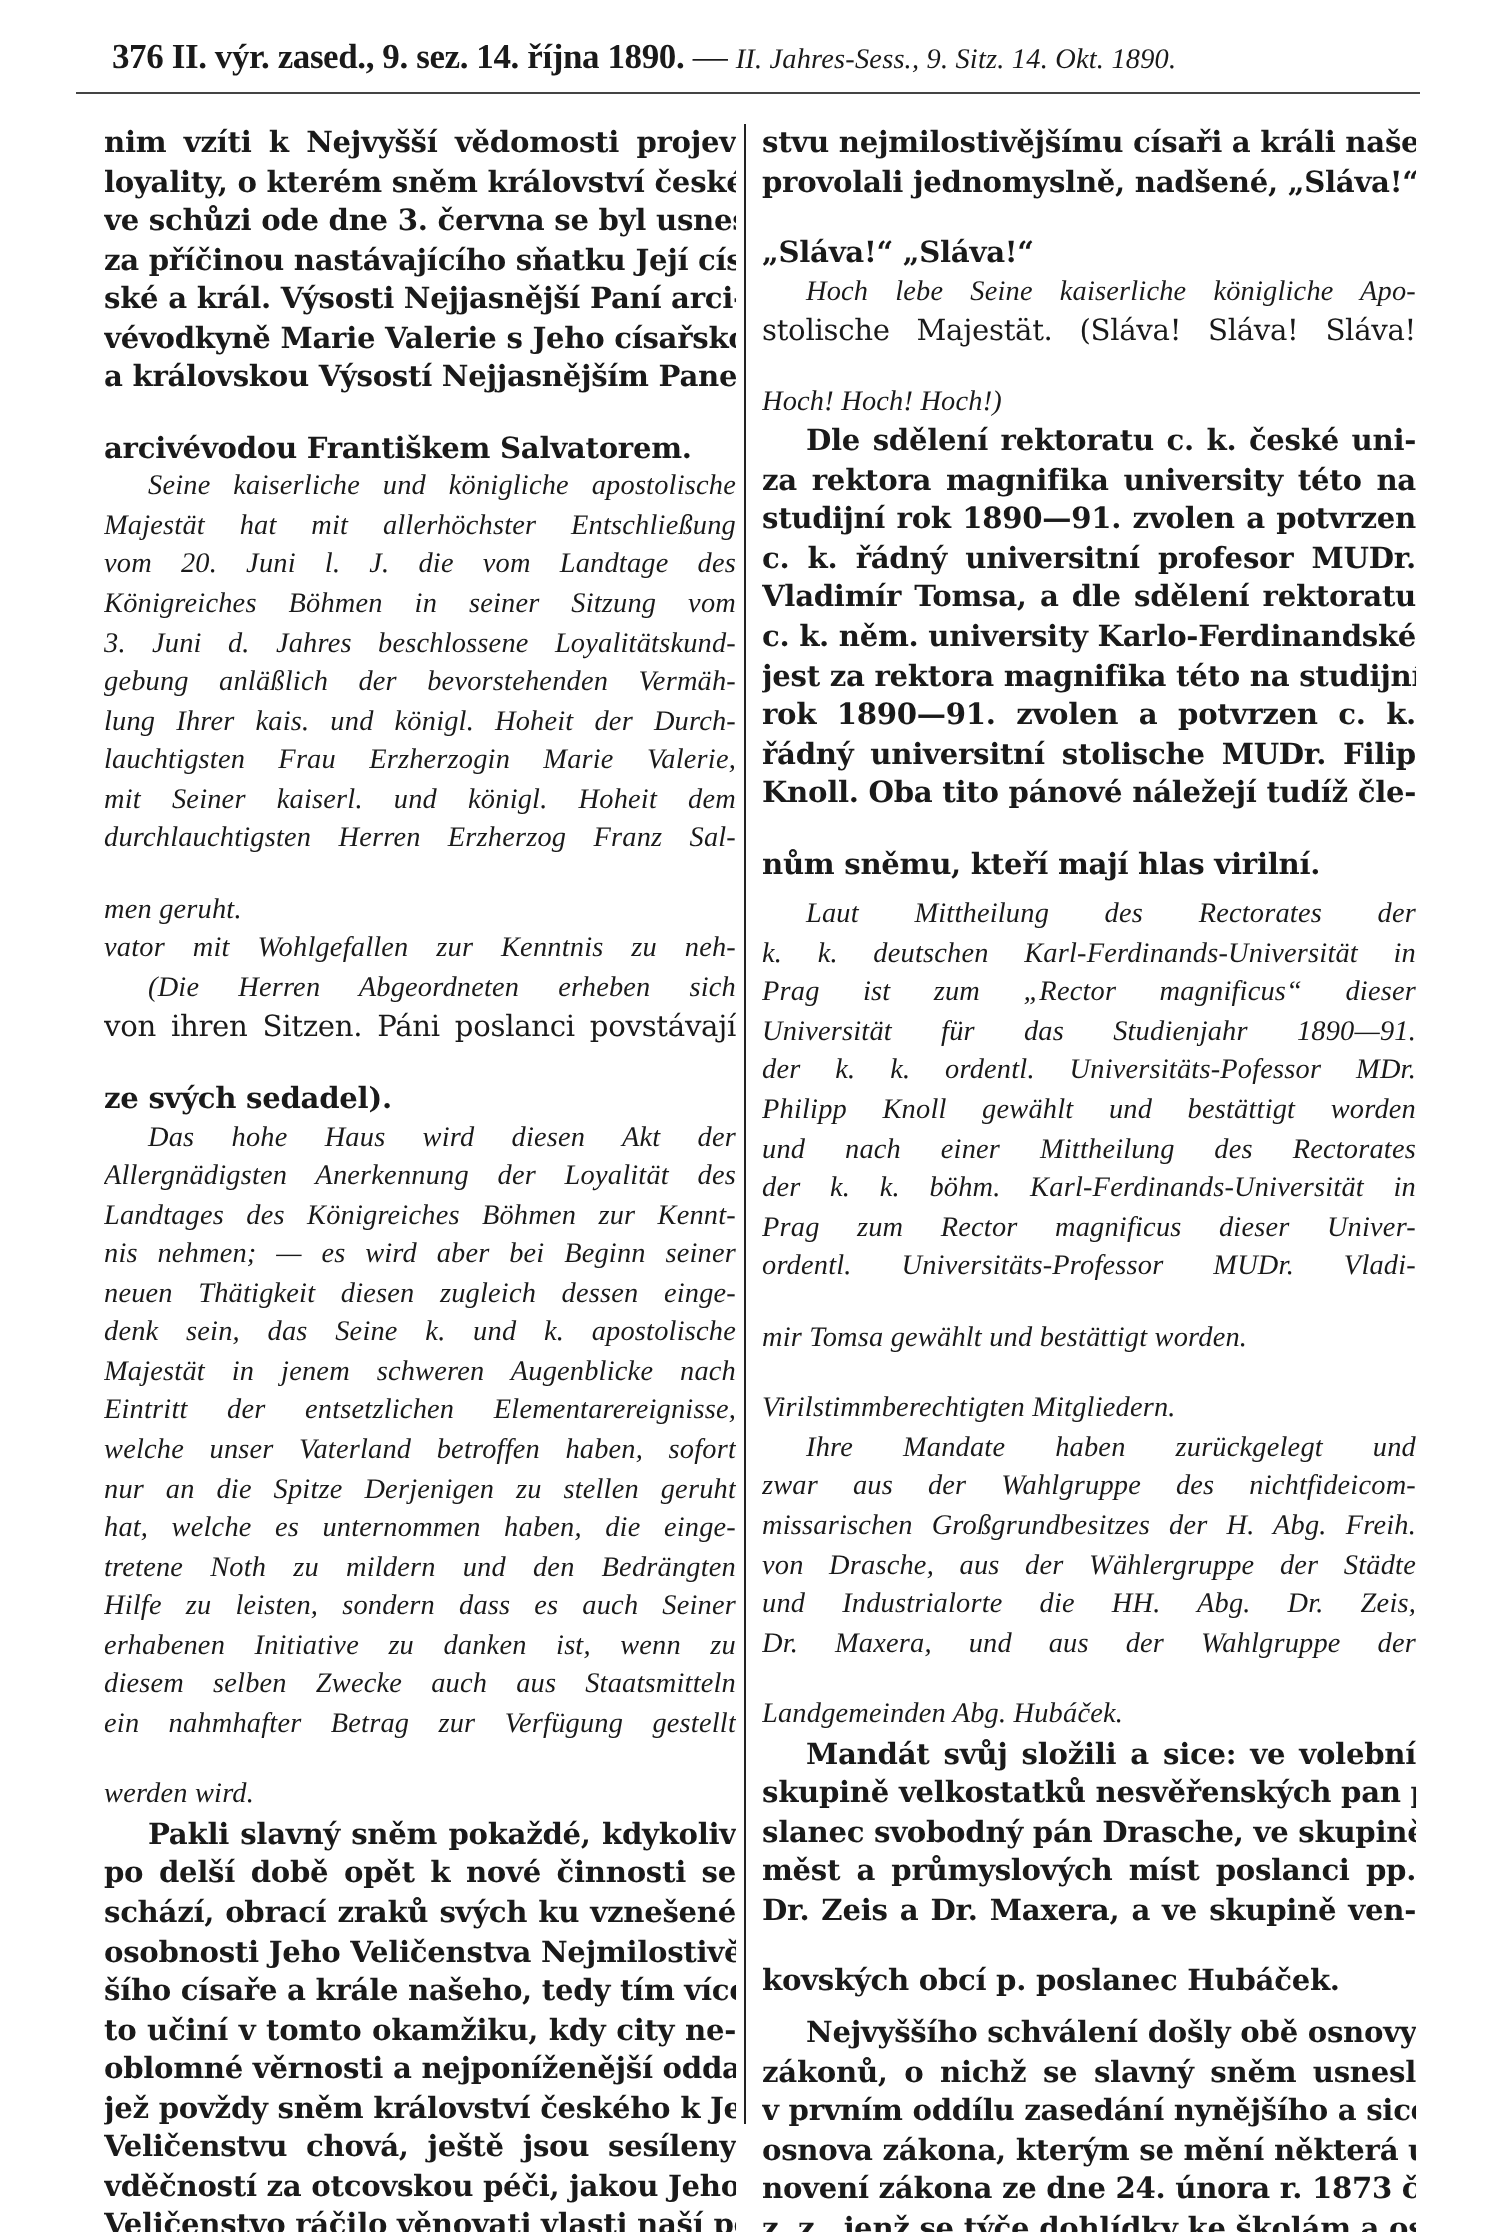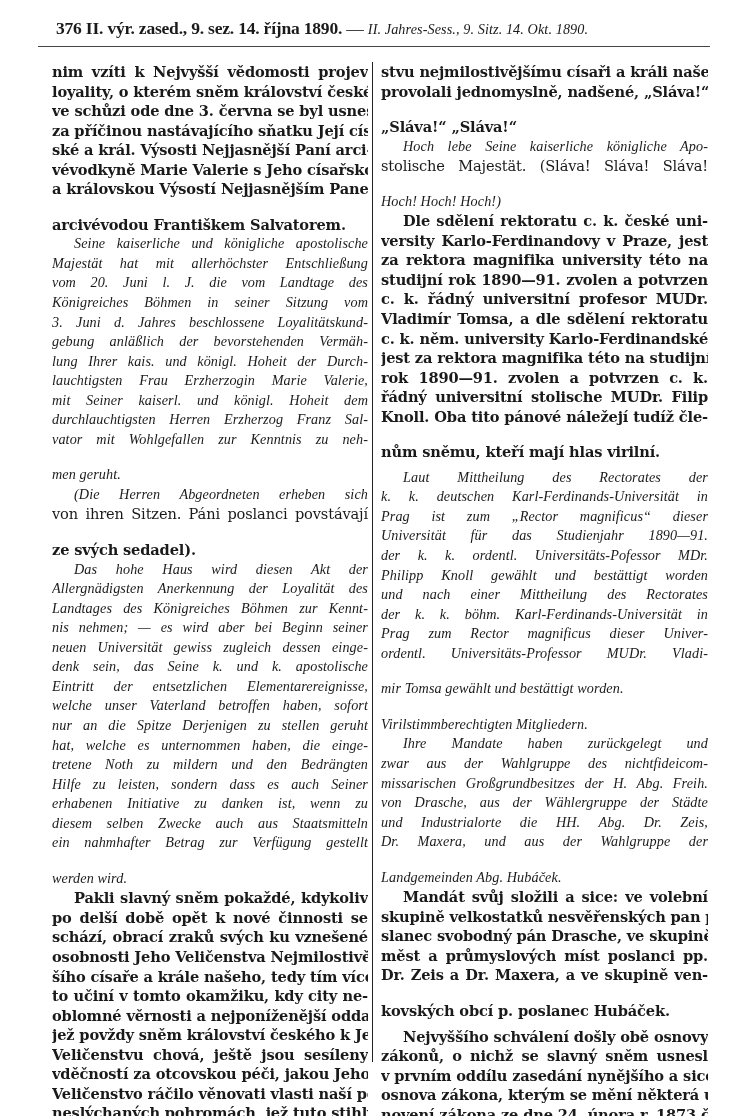--- a/index.html
+++ b/index.html
@@ -45,31 +45,32 @@
     <div class="line frak indent">Seine kaiserliche und königliche apostolische</div>
     <div class="line frak">Majestät hat mit allerhöchster Entschließung</div>
     <div class="line frak">vom 20. Juni l. J. die vom Landtage des</div>
     <div class="line frak">Königreiches Böhmen in seiner Sitzung vom</div>
     <div class="line frak">3. Juni d. Jahres beschlossene Loyalitätskund-</div>
     <div class="line frak">gebung anläßlich der bevorstehenden Vermäh-</div>
     <div class="line frak">lung Ihrer kais. und königl. Hoheit der Durch-</div>
     <div class="line frak">lauchtigsten Frau Erzherzogin Marie Valerie,</div>
     <div class="line frak">mit Seiner kaiserl. und königl. Hoheit dem</div>
     <div class="line frak">durchlauchtigsten Herren Erzherzog Franz Sal-</div>
+    <div class="line frak end">men geruht.</div>
     <div class="line frak">vator mit Wohlgefallen zur Kenntnis zu neh-</div>
-    <div class="line frak end">men geruht.</div>
     <div class="line frak indent">(Die Herren Abgeordneten erheben sich</div>
     <div class="line">von ihren Sitzen. Páni poslanci povstávají</div>
     <div class="line bold end">ze svých sedadel).</div>
     <div class="line frak indent">Das hohe Haus wird diesen Akt der</div>
     <div class="line frak">Allergnädigsten Anerkennung der Loyalität des</div>
     <div class="line frak">Landtages des Königreiches Böhmen zur Kennt-</div>
     <div class="line frak">nis nehmen; — es wird aber bei Beginn seiner</div>
-    <div class="line frak">neuen Universität gewiss zugleich dessen einge-</div>
+    <div class="line frak">neuen Thätigkeit diesen zugleich dessen einge-</div>
     <div class="line frak">denk sein, das Seine k. und k. apostolische</div>
+    <div class="line frak">Majestät in jenem schweren Augenblicke nach</div>
     <div class="line frak">Eintritt der entsetzlichen Elementarereignisse,</div>
     <div class="line frak">welche unser Vaterland betroffen haben, sofort</div>
     <div class="line frak">nur an die Spitze Derjenigen zu stellen geruht</div>
     <div class="line frak">hat, welche es unternommen haben, die einge-</div>
     <div class="line frak">tretene Noth zu mildern und den Bedrängten</div>
     <div class="line frak">Hilfe zu leisten, sondern dass es auch Seiner</div>
     <div class="line frak">erhabenen Initiative zu danken ist, wenn zu</div>
     <div class="line frak">diesem selben Zwecke auch aus Staatsmitteln</div>
     <div class="line frak">ein nahmhafter Betrag zur Verfügung gestellt</div>
     <div class="line frak end">werden wird.</div>
@@ -89,21 +90,20 @@
   </div>
 <div class="divider"></div>
 <div class="col col-right" id="col-right">
     <div class="line bold">stvu nejmilostivějšímu císaři a králi našemu</div>
     <div class="line bold">provolali jednomyslně, nadšené, „Sláva!“</div>
     <div class="line bold end">„Sláva!“ „Sláva!“</div>
     <div class="line frak indent">Hoch lebe Seine kaiserliche königliche Apo-</div>
     <div class="line">stolische Majestät. (Sláva! Sláva! Sláva!</div>
     <div class="line frak end">Hoch! Hoch! Hoch!)</div>
     <div class="line bold indent">Dle sdělení rektoratu c. k. české uni-</div>
-    <div class="line bold">versity Karlo-Ferdinandovy v Praze, jest</div>
     <div class="line bold">za rektora magnifika university této na</div>
     <div class="line bold">studijní rok 1890—91. zvolen a potvrzen</div>
     <div class="line bold">c. k. řádný universitní profesor MUDr.</div>
     <div class="line bold">Vladimír Tomsa, a dle sdělení rektoratu</div>
     <div class="line bold">c. k. něm. university Karlo-Ferdinandské,</div>
     <div class="line bold">jest za rektora magnifika této na studijní</div>
     <div class="line bold">rok 1890—91. zvolen a potvrzen c. k.</div>
     <div class="line bold">řádný universitní stolische MUDr. Filip</div>
     <div class="line bold">Knoll. Oba tito pánové náležejí tudíž čle-</div>
     <div class="line bold end">nům sněmu, kteří mají hlas virilní.</div>

